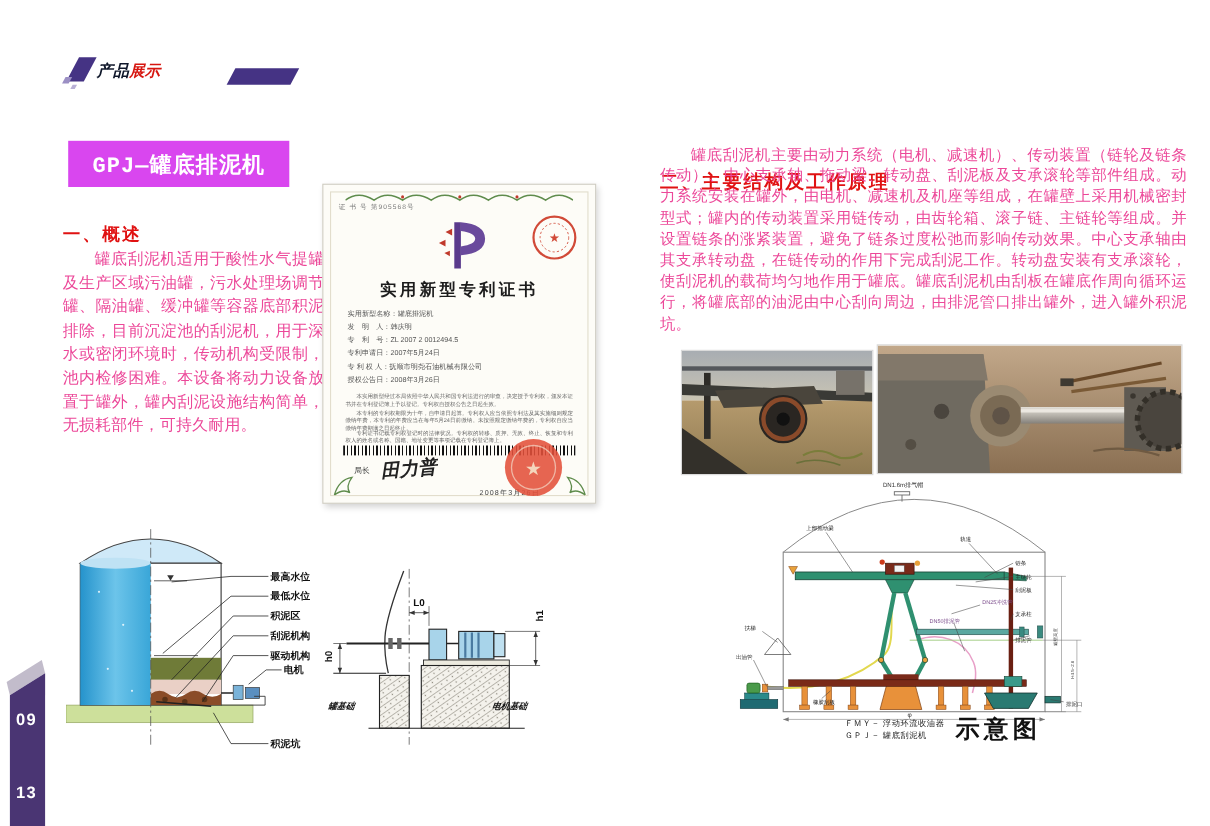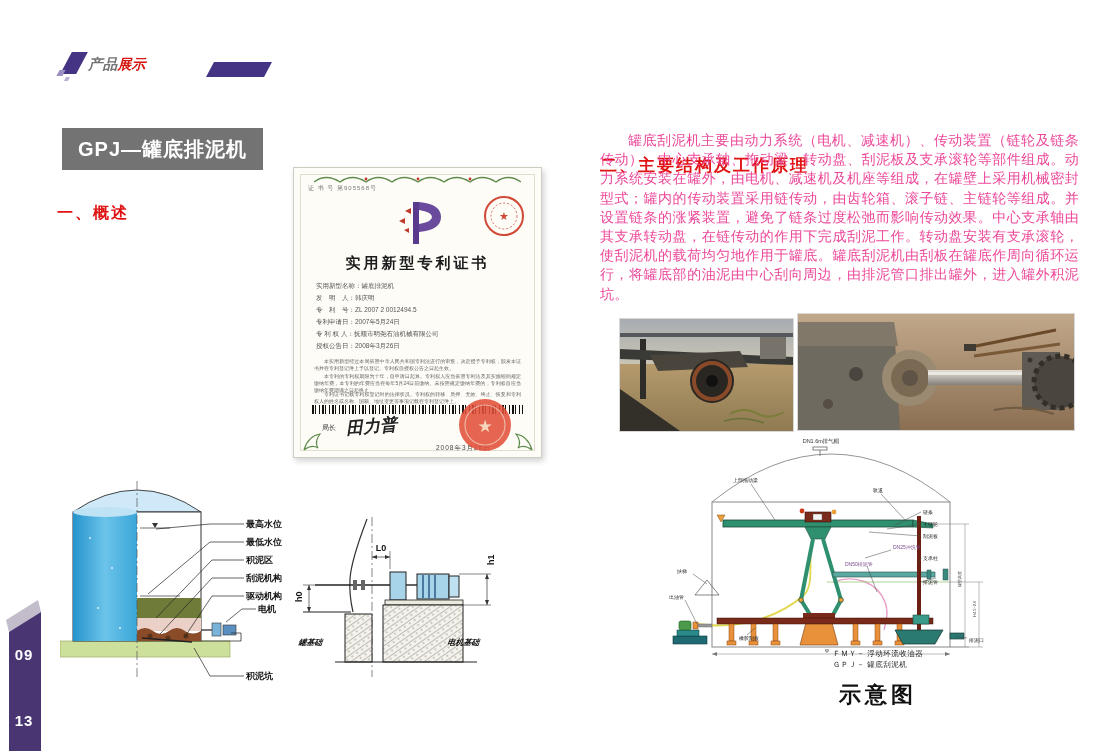--- a/index.html
+++ b/index.html
@@ -6,33 +6,33 @@
   .page{position:relative;width:1100px;height:751px;background:#ffffff;overflow:hidden;
         font-family:"Liberation Sans","DejaVu Sans",sans-serif;color:#1a1a1a;}
   .abs{position:absolute;}
 
   
   .brand{left:52px;top:40px;width:260px;height:52px;}
   .brand-deco{position:absolute;left:14px;top:12px;width:16px;height:22px;background:#453384;transform:skewX(-28deg);}
   .brand-sq1{position:absolute;left:6px;top:30px;width:6px;height:6px;background:#9b8fc4;transform:skewX(-28deg);}
   .brand-sq2{position:absolute;left:13px;top:37px;width:4px;height:4px;background:#b9b0d6;transform:skewX(-28deg);}
   .brand-text{position:absolute;left:36px;top:4px;font-size:28px;font-weight:bold;font-style:italic;letter-spacing:1px;white-space:nowrap;}
-  .brand-text .p1{color:#737373;text-align:right;}
+  .brand-text .p1{color:#0f172a;text-align:right;}
   .brand-text .p2{color:#d6150f;}
   .brand-bar{position:absolute;left:158px;top:22px;width:58px;height:15px;background:#453384;transform:skewX(-28deg);}
 
   
   .logo{left:930px;top:30px;width:150px;height:62px;}
   .logo-mark{position:absolute;left:0;top:0;width:62px;height:62px;}
   .logo-texts{position:absolute;left:66px;top:16px;}
   .logo-en{font-size:7px;font-weight:bold;font-style:italic;color:#c23a2a;font-family:"Liberation Serif","DejaVu Serif",serif;letter-spacing:.3px;white-space:nowrap;}
   .logo-cn{font-size:16px;color:#222;letter-spacing:3px;margin-top:3px;white-space:nowrap;}
 
   
-  .title-box{left:62px;top:128px;width:201px;height:42px;background:#737373;display:flex;align-items:center;justify-content:center;}
+  .title-box{left:62px;top:128px;width:201px;height:42px;background:#d946ef;display:flex;align-items:center;justify-content:center;font-family:Liberation Mono, monospace;}
   .title-box span{color:#fff;font-weight:bold;font-size:20px;letter-spacing:1px;}
   .sec-head{font-size:16px;font-weight:bold;color:#e01212;letter-spacing:2px;white-space:nowrap;}
   .h1{left:57px;top:203px;}
   .h2{left:600px;top:110px;font-size:17px;margin-top:44px;}
   .body-text{font-weight:normal;text-align:justify;text-indent:2em;color:#ec4899;}
   .p1{left:57px;top:226px;width:238px;font-size:14.5px;line-height:21.6px;letter-spacing:.2px;}
   .p2{left:600px;top:131px;width:479px;font-size:14px;line-height:19.2px;letter-spacing:.2px;}
 
   
   .cert{left:293px;top:167px;width:247px;height:289px;background:#fdfcf7;border:1px solid #cfccc2;
@@ -49,21 +49,21 @@
       font-family:"DejaVu Serif","Liberation Serif",serif;transform:rotate(-5deg);}
   .cert-date{position:absolute;left:142px;top:276px;font-size:6.5px;color:#444;letter-spacing:1px;}
 
   
   .photo{border:1px solid #d8d8d8;}
 
   
   .rib-num{color:#fff;font-weight:bold;font-size:15px;width:34px;text-align:center;letter-spacing:1px;}
 
   
-  .sch-cap{left:768px;top:648px;width:220px;display:flex;align-items:center;gap:10px;flex-direction:column;}
+  .sch-cap{left:768px;top:648px;width:220px;display:flex;align-items:center;gap:10px;}
   .sch-cap-lines{font-size:7.5px;color:#222;line-height:11px;white-space:nowrap;letter-spacing:.5px;}
   .sch-cap-title{font-size:22px;font-weight:bold;color:#111;letter-spacing:4px;white-space:nowrap;}
 
   svg text{font-family:"Liberation Sans","DejaVu Sans",sans-serif;}
 </style>
 </head>
 <body>
 
 <div class="page">
 
@@ -74,20 +74,21 @@
     <div class="brand-text"><span class="p1">产品</span><span class="p2">展示</span></div>
     <div class="brand-bar"></div>
   </div>
 
 
   <div class="abs title-box">
     <span>GPJ—罐底排泥机</span>
   </div>
 
   <div class="abs sec-head h1">一、概述</div>
+  <div class="abs body-text p1">罐底刮泥机适用于酸性水气提罐及生产区域污油罐，污水处理场调节罐、隔油罐、缓冲罐等容器底部积泥排除，目前沉淀池的刮泥机，用于深水或密闭环境时，传动机构受限制，池内检修困难。本设备将动力设备放置于罐外，罐内刮泥设施结构简单，无损耗部件，可持久耐用。</div>
 
   <div class="abs sec-head h2">二、主要结构及工作原理</div>
   <div class="abs body-text p2">罐底刮泥机主要由动力系统（电机、减速机）、传动装置（链轮及链条传动）、中心支承轴、拖动梁、转动盘、刮泥板及支承滚轮等部件组成。动力系统安装在罐外，由电机、减速机及机座等组成，在罐壁上采用机械密封型式；罐内的传动装置采用链传动，由齿轮箱、滚子链、主链轮等组成。并设置链条的涨紧装置，避免了链条过度松弛而影响传动效果。中心支承轴由其支承转动盘，在链传动的作用下完成刮泥工作。转动盘安装有支承滚轮，使刮泥机的载荷均匀地作用于罐底。罐底刮泥机由刮板在罐底作周向循环运行，将罐底部的油泥由中心刮向周边，由排泥管口排出罐外，进入罐外积泥坑。</div>
 
   <div class="abs cert">
     <div class="cert-inner"></div>
 
     <svg class="abs" style="left:20px;top:6px;width:207px;height:14px;" viewBox="0 0 207 14">
       <path d="M0,8 q12,-9 26,0 q12,-9 26,0 q12,-9 26,0 q12,-9 26,0 q12,-9 26,0 q12,-9 26,0 q12,-9 26,0 q12,-9 25,0" fill="none" stroke="#5f8c4c" stroke-width="1.4"></path>
       <circle cx="52" cy="5" r="1.4" fill="#c0392b"></circle>

